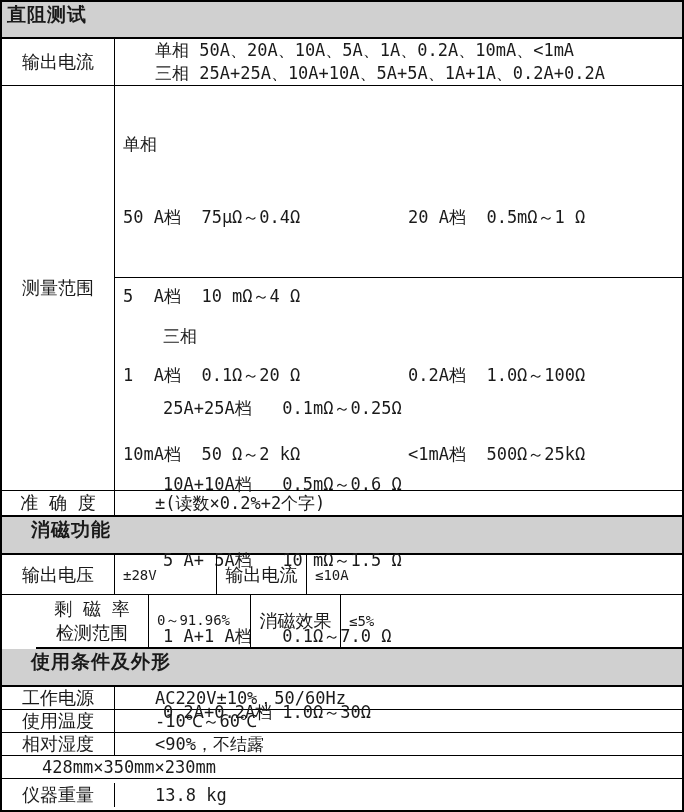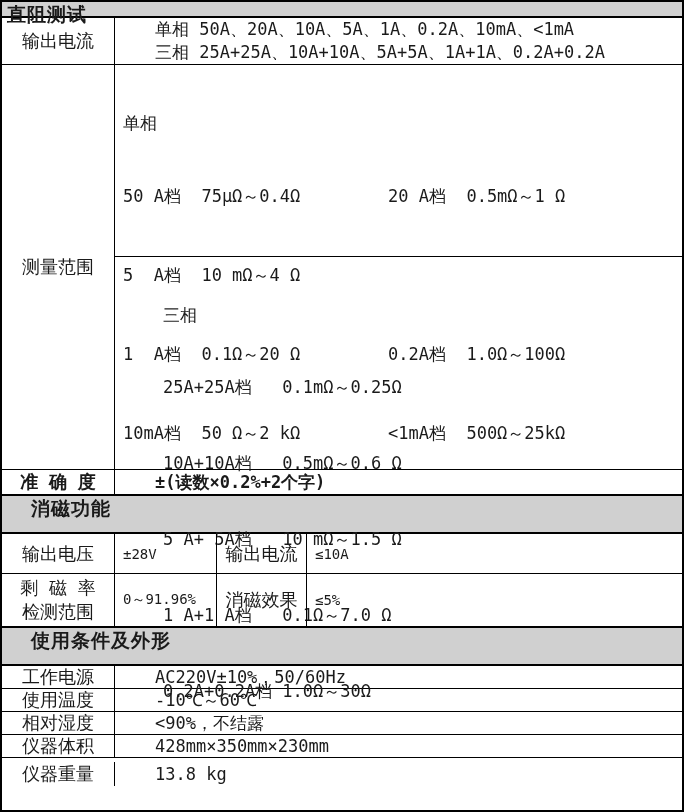--- a/index.html
+++ b/index.html
@@ -6,21 +6,21 @@
   *{box-sizing:border-box;}
   .spec-table{
     width:684px;height:812px;
     border:2px solid #000;
     font-family:"DejaVu Sans Mono","Liberation Mono",monospace;
     color:#1a1a1a;
     background:#fff;
     overflow:hidden;
   }
   .section-bar{
-    height:16px;
+    height:37px;
     background:#d0d0d0;
     border-bottom:2px solid #000;
     font-weight:bold;
     font-size:19px;
     line-height:24px;
     padding-left:5px;
     letter-spacing:1px;
   }
   .section-bar.mid{height:38px;line-height:25px;padding-left:29px;}
   .row{display:flex;border-bottom:1px solid #000;}
@@ -53,28 +53,28 @@
   }
   .w2{width:102px;}
   .w4{flex:1;border-right:none;}
   .lbl2{width:90px;border-right:1px solid #000;display:flex;align-items:center;justify-content:center;font-size:18px;flex-shrink:0;}
   .oc-line{line-height:23px;}
   .measure-wrap{flex:1;display:flex;flex-direction:column;}
   .measure-block{padding:4px 0 0 8px;font-size:17px;white-space:pre;}
   .measure-block.single{height:192px;border-bottom:1px solid #000;}
   .measure-block.three{height:212px;margin-left:40px;}
   .mb-title{height:28px;display:flex;align-items:center;}
-  .pair-line{height:39px;display:flex;align-items:center;}
+  .pair-line{height:39px;display:flex;align-items:center;gap:20px;}
   .pair-line .p1{display:inline-block;width:265px;white-space:pre;}
   .pair-line .p2{white-space:pre;}
   .tri-line{height:36px;display:flex;align-items:center;white-space:pre;}
   .h-oc{height:47px;}
-  .h-acc{height:26px;font-weight:bold;}
+  .h-acc{height:26px;}
   .h-vi{height:40px;justify-content:space-between;}
-  .h-rem{height:54px;}
+  .h-rem{height:54px;margin-left:34px;}
   .h-cond{height:23px;}
   .h-cond-last{height:32px;border-bottom:none;align-items:center;}
 </style>
 </head>
 <body>
 
 <div class="spec-table">
 
   <div class="section-bar">直阻测试</div>
 
@@ -150,21 +150,20 @@
   </div>
   <div class="row h-cond">
     <div class="label-cell">使用温度</div>
     <div class="value-cell">-10℃～60℃</div>
   </div>
   <div class="row h-cond">
     <div class="label-cell">相对湿度</div>
     <div class="value-cell">&lt;90%，不结露</div>
   </div>
   <div class="row h-cond">
-    <div class="label-cell">仪器体积</div>
     <div class="value-cell">428mm×350mm×230mm</div>
   </div>
   <div class="row h-cond-last">
     <div class="label-cell">仪器重量</div>
     <div class="value-cell">13.8 kg</div>
   </div>
 
 </div>
 
 </body></html>

